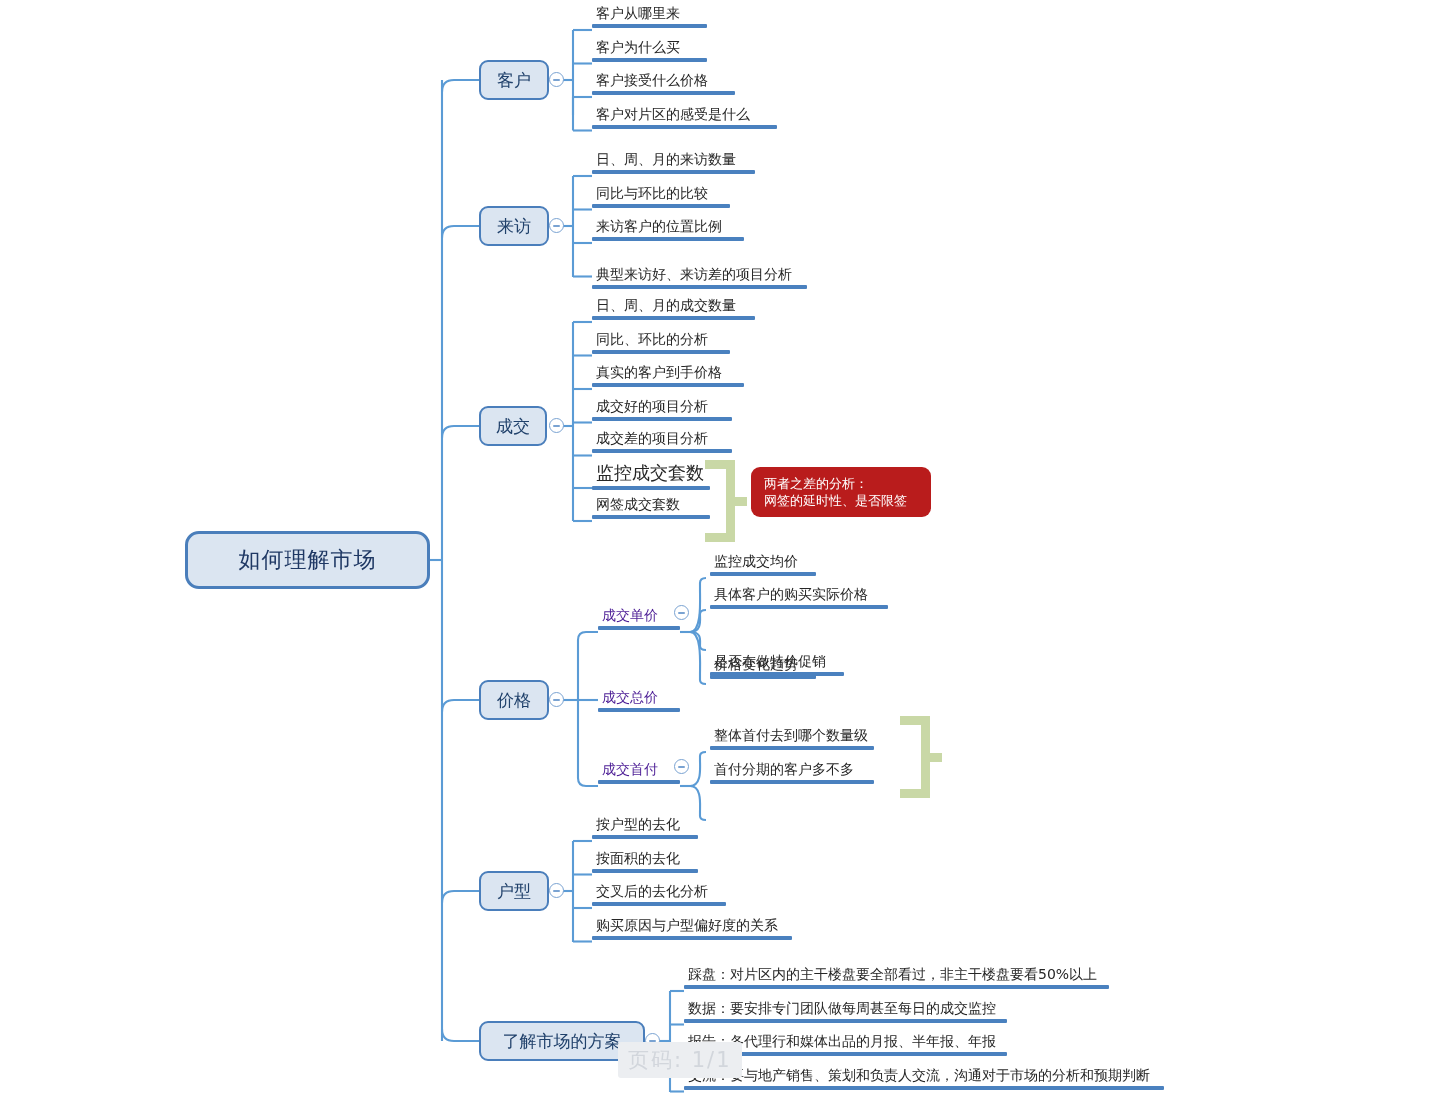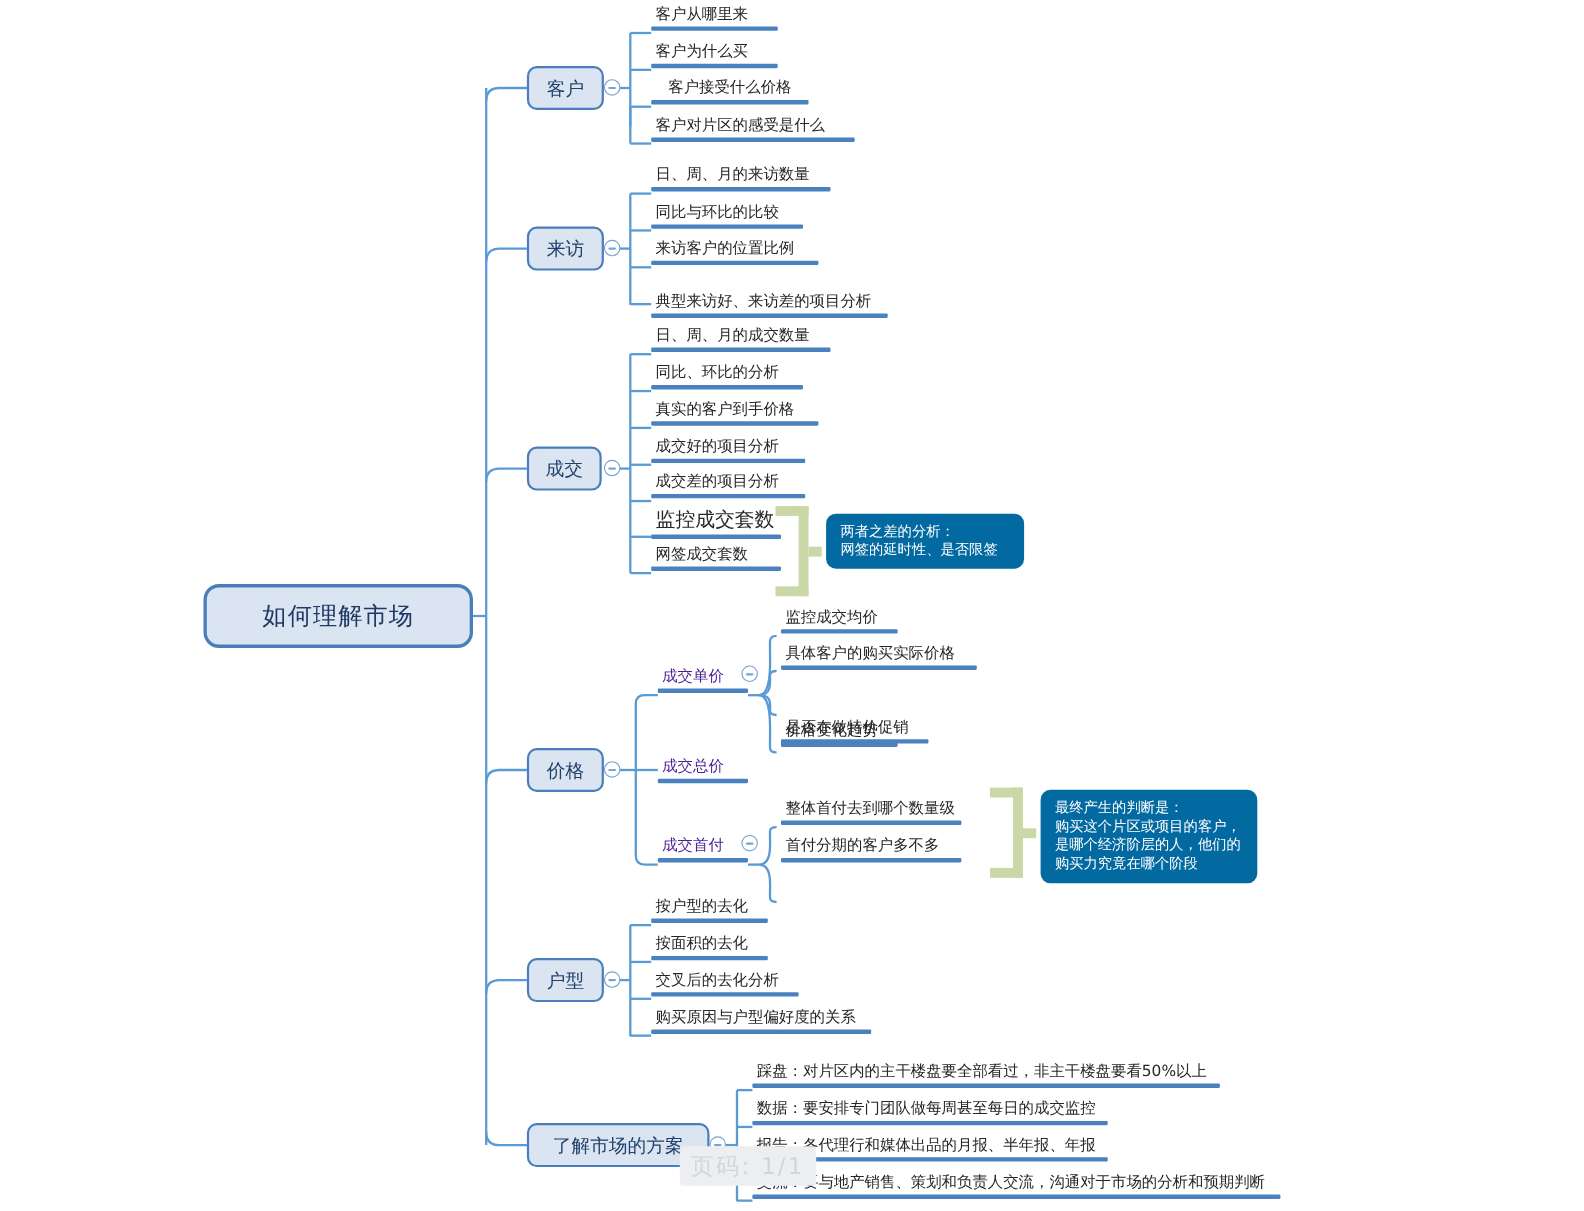--- a/index.html
+++ b/index.html
@@ -47,21 +47,21 @@
   }
 
   
   .subnode{position:absolute;white-space:nowrap;}
   .subnode .sub-text{display:block;color:#4c1d95;line-height:1;padding:0 4px 4px 4px;}
   .subnode .sub-bar{display:block;height:4px;background:#4a81bf;border-radius:1px;}
 
   
   .note{
     position:absolute;box-sizing:border-box;
-    background:#0369a1;border-radius:9px;color:#ffffff;
+    background:#b91c1c;border-radius:9px;color:#ffffff;
     padding:8px 13px;line-height:1.32;white-space:pre-line;
   }
   
   .bracket{position:absolute;}
   .bracket i{position:absolute;background:#c9d8a6;display:block;}
 
   
   .watermark{
     position:absolute;color:#d2d6dc;background:#eceef1;
     letter-spacing:2px;white-space:nowrap;padding:4px 10px;border-radius:3px;
@@ -168,21 +168,21 @@
 
   <div class="leaf" style="left:592px;top:6px;">
     <span class="leaf-text" style="font-size:14px;">客户从哪里来</span>
     <span class="leaf-bar" style="width:115px;"></span>
   </div>
   <div class="leaf" style="left:592px;top:39.5px;">
     <span class="leaf-text" style="font-size:14px;">客户为什么买</span>
     <span class="leaf-bar" style="width:115px;"></span>
   </div>
   <div class="leaf" style="left:592px;top:73px;">
-    <span class="leaf-text" style="font-size:14px;text-align:center;">客户接受什么价格</span>
+    <span class="leaf-text" style="font-size:14px;">客户接受什么价格</span>
     <span class="leaf-bar" style="width:143px;"></span>
   </div>
   <div class="leaf" style="left:592px;top:106.5px;">
     <span class="leaf-text" style="font-size:14px;">客户对片区的感受是什么</span>
     <span class="leaf-bar" style="width:185px;"></span>
   </div>
 
   <div class="branch-node" style="left:479px;top:206px;width:70px;height:40px;font-size:17px;">
     <span>来访</span>
   </div>
@@ -295,24 +295,20 @@
     <span class="leaf-text" style="font-size:14px;">首付分期的客户多不多</span>
     <span class="leaf-bar" style="width:164px;"></span>
   </div>
 
   <div class="bracket" style="left:900px;top:716px;width:42px;height:82px;">
     <i style="left:0;top:0;width:30px;height:9px;"></i>
     <i style="left:21px;top:0;width:9px;height:82px;"></i>
     <i style="left:0;top:73px;width:30px;height:9px;"></i>
     <i style="left:30px;top:36.5px;width:12px;height:9px;"></i>
   </div>
-  <div class="note" style="left:946px;top:718px;width:197px;font-size:13px;">最终产生的判断是：
-购买这个片区或项目的客户，
-是哪个经济阶层的人，他们的
-购买力究竟在哪个阶段</div>
 
   <div class="branch-node" style="left:479px;top:871px;width:70px;height:40px;font-size:17px;">
     <span>户型</span>
   </div>
   <div class="toggle" style="left:549px;top:883px;"></div>
 
   <div class="leaf" style="left:592px;top:817px;">
     <span class="leaf-text" style="font-size:14px;">按户型的去化</span>
     <span class="leaf-bar" style="width:106px;"></span>
   </div>

